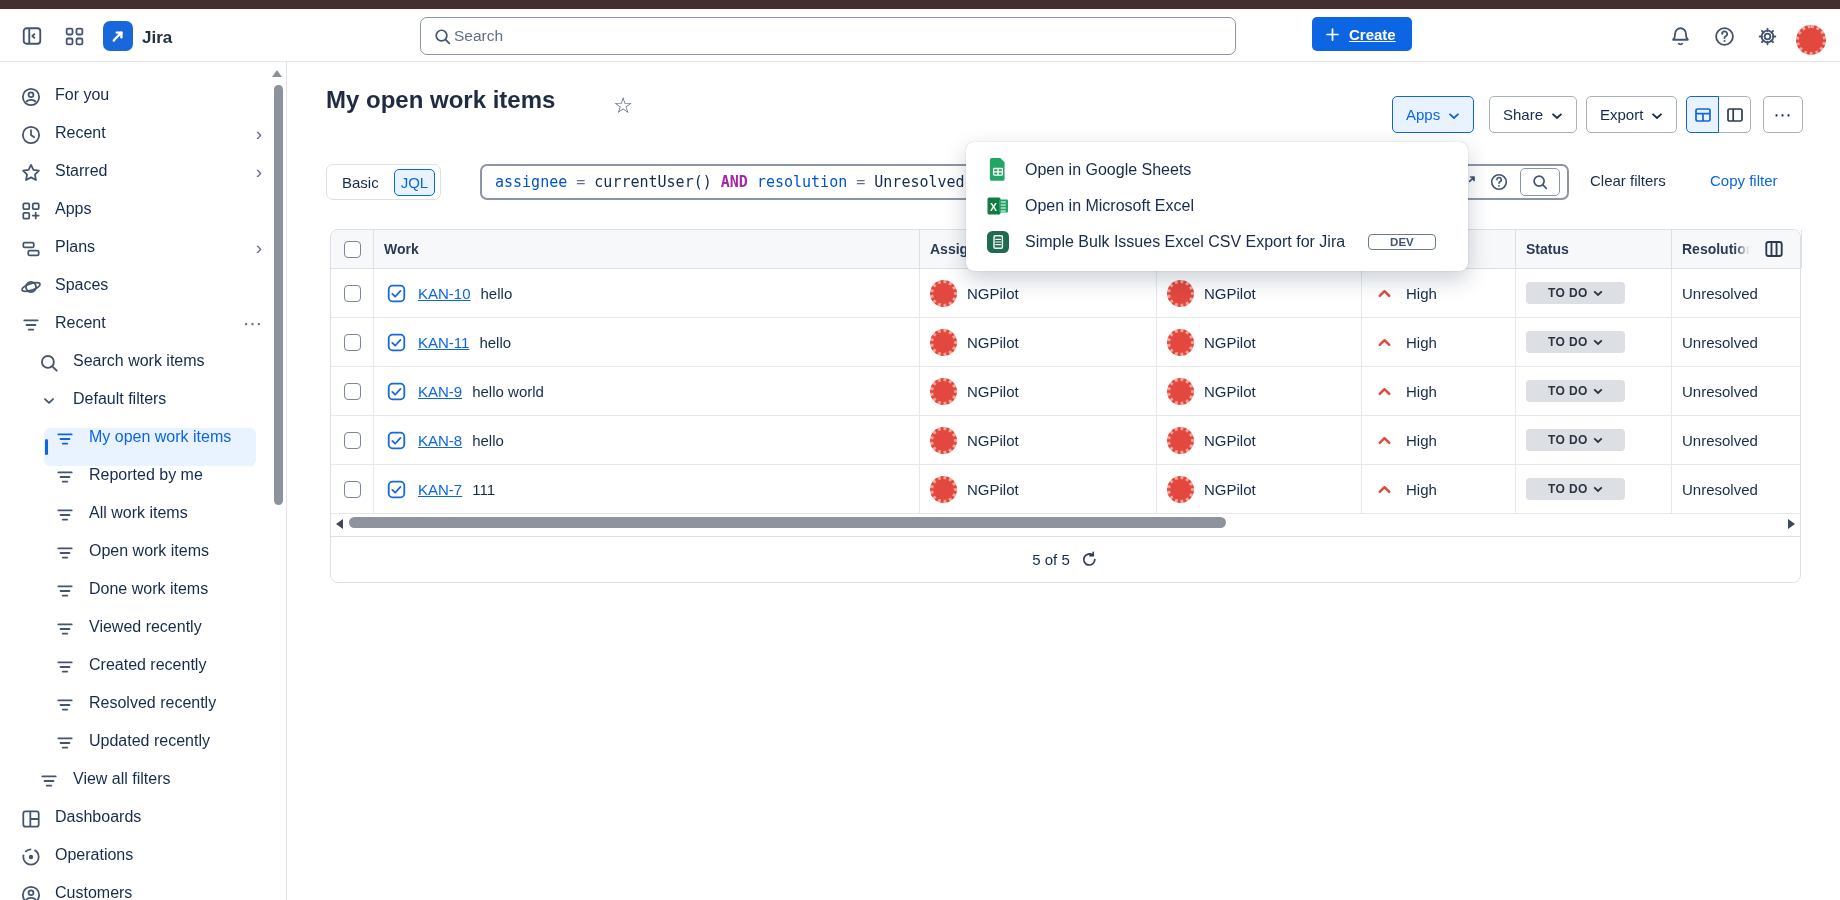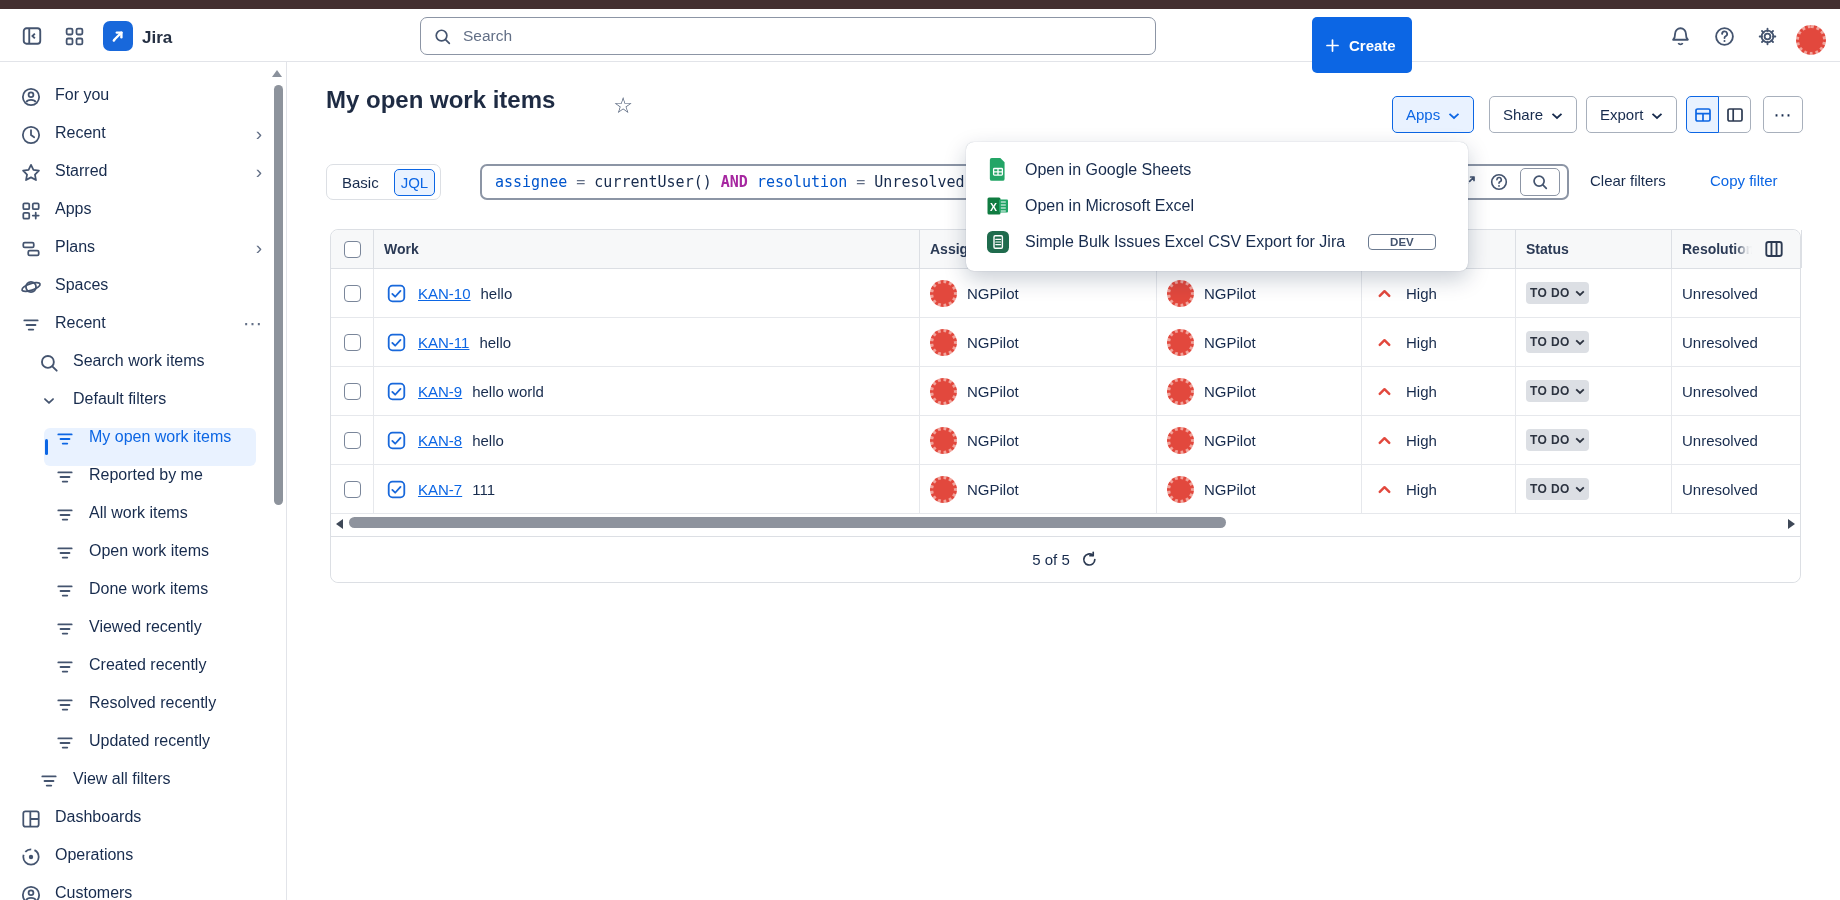--- a/index.html
+++ b/index.html
@@ -9,24 +9,24 @@
   }
   *{box-sizing:border-box;}
   svg{display:block;}
 
   
   .top-strip{position:absolute;left:0;top:0;width:1840px;height:9px;background:#432F30;}
   .topbar{position:absolute;left:0;top:9px;width:1840px;height:53px;background:#fff;border-bottom:1px solid #E2E4E9;z-index:40;}
   .tb-icbtn{position:absolute;top:9px;width:36px;height:36px;display:flex;align-items:center;justify-content:center;color:#44546F;background:none;border:none;border-radius:6px;}
   .tb-logo{position:absolute;left:103px;top:12px;width:30px;height:30px;border-radius:7px;background:#1868DB;display:flex;align-items:center;justify-content:center;}
   .tb-appname{position:absolute;left:142px;top:19px;font-size:17px;font-weight:700;color:#253043;}
-  .tb-search{position:absolute;left:420px;top:8px;width:736px;height:38px;border:1px solid #8C95A5;border-radius:7px;background:#fff;display:flex;align-items:center;padding:0 12px;gap:9px;}
+  .tb-search{position:absolute;left:420px;top:8px;width:816px;height:38px;border:1px solid #8C95A5;border-radius:7px;background:#fff;display:flex;align-items:center;padding:0 12px;}
   .tb-search input{border:none;outline:none;font-size:15.5px;font-family:inherit;color:#172B4D;flex:1;background:transparent;}
   .tb-search input::placeholder{color:#626F86;}
-  .tb-create{position:absolute;left:1312px;top:8px;height:56px;padding:0 16px 0 12px;background:#0C66E4;color:#fff;font-size:15px;font-weight:600;border:none;border-radius:5px;display:flex;align-items:center;gap:8px;font-family:inherit;}
+  .tb-create{position:absolute;left:1312px;top:8px;height:34px;padding:0 16px 0 12px;background:#0C66E4;color:#fff;font-size:15px;font-weight:600;border:none;border-radius:5px;display:flex;align-items:center;gap:8px;font-family:inherit;text-decoration:underline;}
   .tb-avatar{position:absolute;left:1796px;top:16px;width:30px;height:30px;border-radius:50%;background:#E2483D;border:3px dotted #F2A39B;}
 
   
   .sidebar{position:absolute;left:0;top:62px;width:287px;height:838px;background:#fff;border-right:1px solid #E2E4E9;padding-top:24px;overflow:hidden;z-index:10;}
   .sb-item{height:38px;display:flex;align-items:flex-start;gap:13px;font-size:16px;color:#172B4D;padding:0 10px;margin:0 10px;border-radius:6px;position:relative;cursor:pointer;}
   .sb-item.lvl2{margin-left:28px;}
   .sb-item.lvl3{margin-left:44px;margin-right:30px;}
   .sb-item.selected{background:#E9F2FF;color:#0C66E4;font-weight:500;}
   .sb-item.selected .sb-ic{color:#0C66E4;}
   .sb-item.selected::before{content:"";position:absolute;left:1px;top:11px;width:3px;height:16px;border-radius:2px;background:#0C66E4;}
@@ -71,21 +71,21 @@
   .th:last-child{border-right:none;padding-right:62px;}
   .th-check{justify-content:center;padding:0;}
   .cols-btn{position:absolute;right:4px;top:3px;width:44px;height:32px;border:none;background:#F7F8F9;display:flex;align-items:center;justify-content:center;color:#2C3A52;box-shadow:-14px 0 10px -4px #F7F8F9;border-radius:0 8px 0 0;}
   .row{display:grid;grid-template-columns:43px 546px 237px 205px 154px 156px 130px;height:49px;border-bottom:1px solid #E6E8EC;}
   .td{display:flex;align-items:center;padding:0 10px;font-size:15px;border-right:1px solid #E6E8EC;overflow:hidden;white-space:nowrap;gap:10px;}
   .td:last-child{border-right:none;}
   .td-check{justify-content:center;padding:0;}
   .cb{width:17px;height:17px;border:1.7px solid #7A869A;border-radius:4px;background:#fff;}
   .key-link{color:#0C66E4;text-decoration:underline;font-size:15px;}
   .avatar{width:27px;height:27px;border-radius:50%;background:#E2483D;border:3px dotted #F2A39B;flex:none;}
-  .pill{background:#DCDFE4;color:#2C3340;font-size:12px;font-weight:700;letter-spacing:.4px;border-radius:4px;padding:4px 4px;display:flex;align-items:center;gap:5px;border:none;font-family:inherit;}
+  .pill{background:#DCDFE4;color:#2C3340;font-size:12px;font-weight:700;letter-spacing:.4px;border-radius:4px;padding:4px 22px;display:flex;align-items:center;gap:5px;border:none;font-family:inherit;}
   .hscroll{position:absolute;left:0;top:287px;width:100%;height:14px;}
   .hs-left{position:absolute;left:5px;top:2px;width:0;height:0;border-top:5px solid transparent;border-bottom:5px solid transparent;border-right:7px solid #3E4857;}
   .hs-right{position:absolute;right:5px;top:2px;width:0;height:0;border-top:5px solid transparent;border-bottom:5px solid transparent;border-left:7px solid #3E4857;}
   .hs-thumb{position:absolute;left:18px;top:0;width:877px;height:11px;border-radius:6px;background:#8E939D;}
   .tfoot{position:absolute;left:0;bottom:0;width:100%;height:46px;border-top:1px solid #DCDFE4;border-radius:0 0 8px 8px;display:flex;align-items:center;justify-content:center;gap:10px;font-size:15px;color:#172B4D;background:#fff;}
   .refresh-btn{background:none;border:none;color:#2C3A52;padding:0;display:flex;}
 
   
   .menu{position:absolute;left:679px;top:80px;width:502px;height:129px;background:#fff;border-radius:8px;box-shadow:0 0 1px rgba(9,30,66,.31),0 8px 22px rgba(9,30,66,.22);z-index:30;padding:10px 0;}
   .menu-item{height:36px;display:flex;align-items:center;gap:15px;padding:0 20px;font-size:16px;color:#172B4D;cursor:pointer;}

